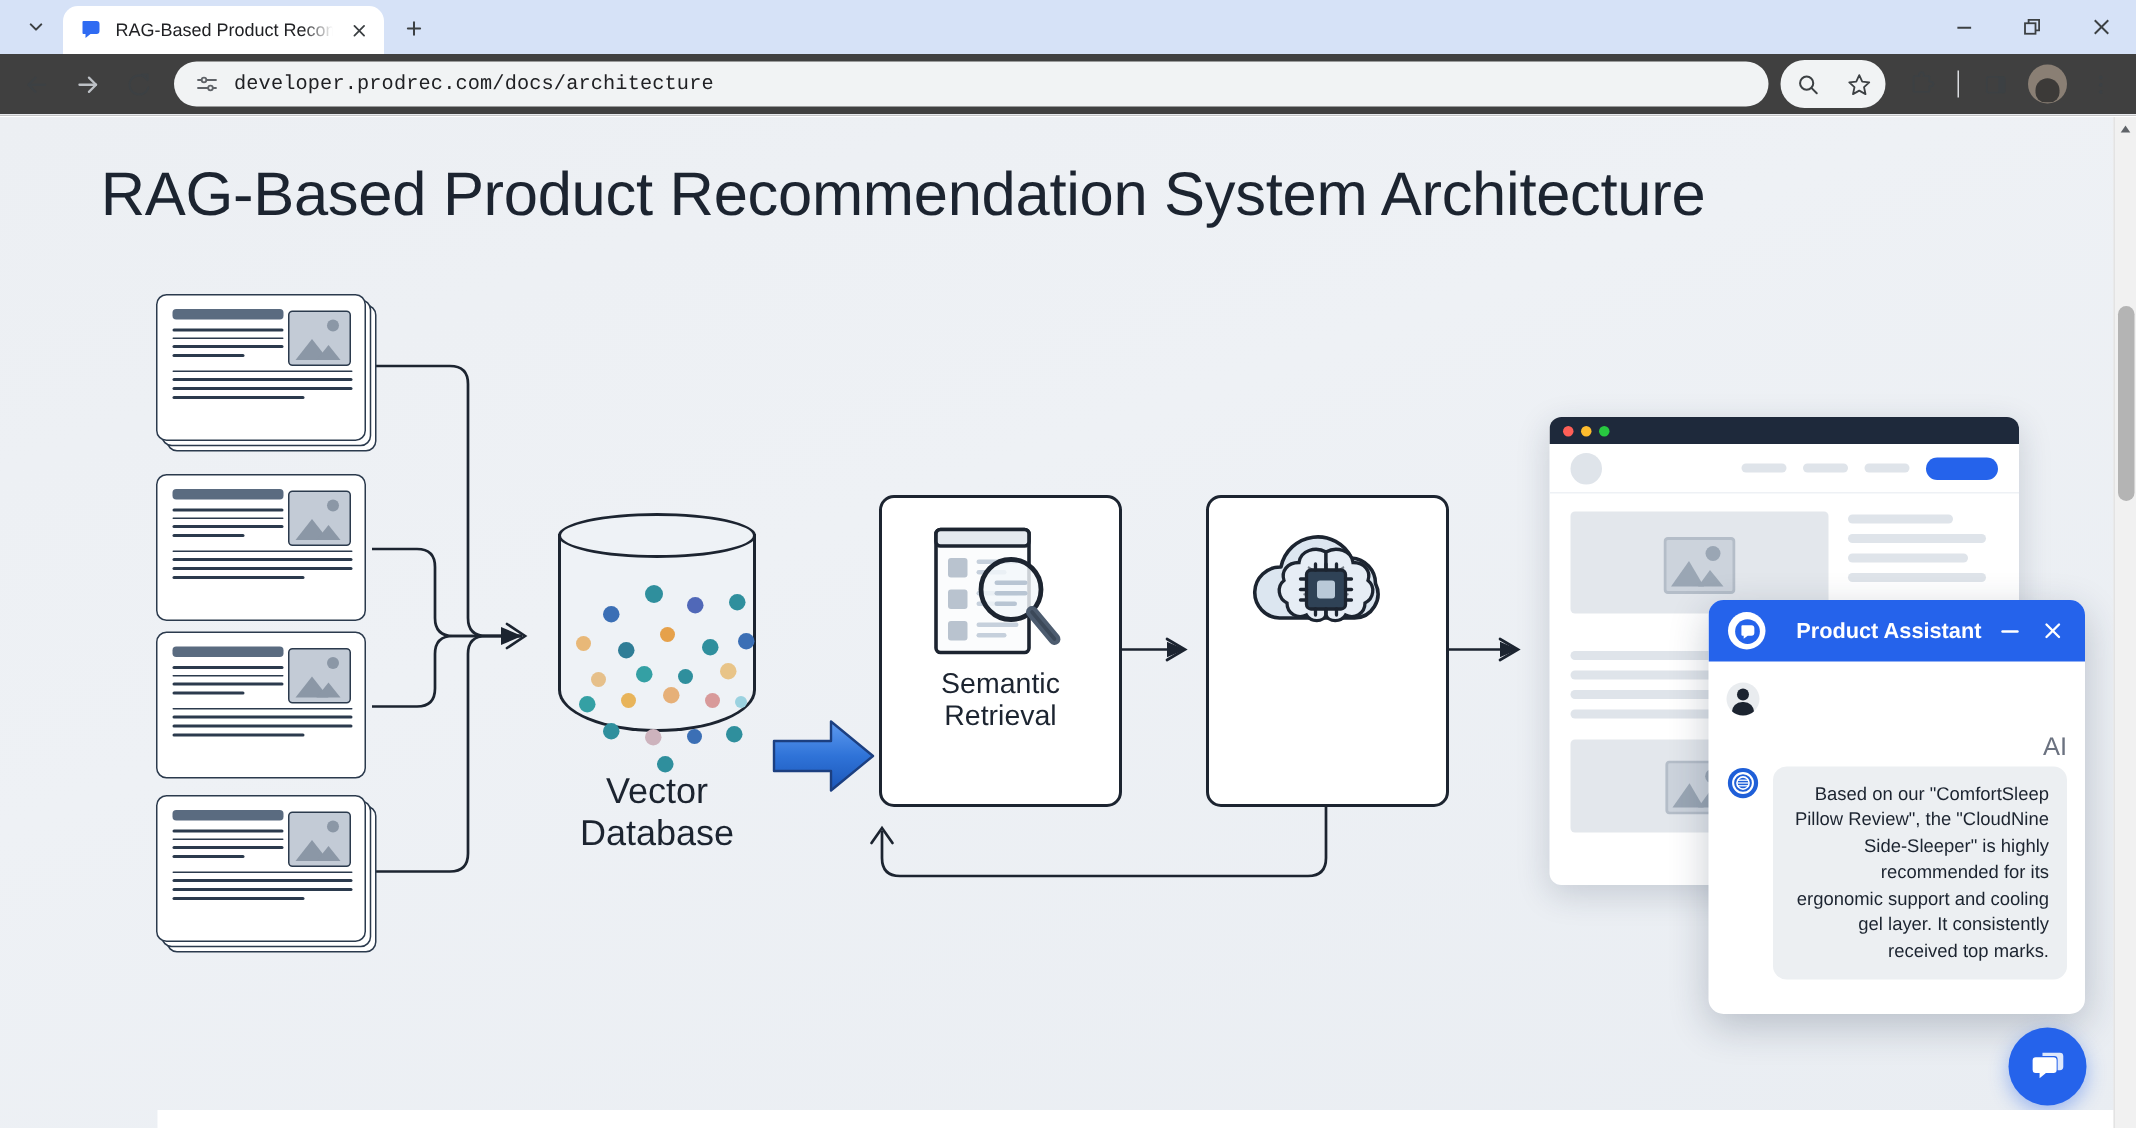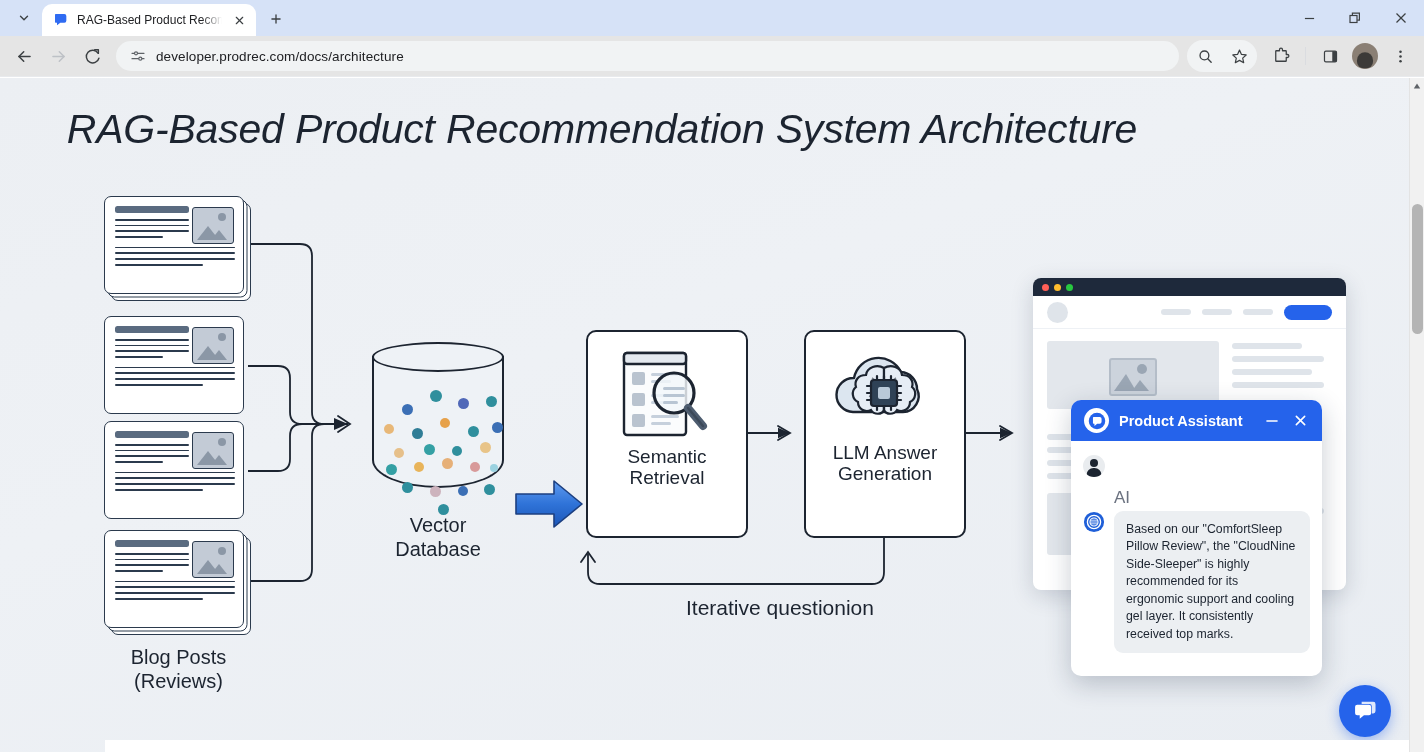--- a/index.html
+++ b/index.html
@@ -41,22 +41,22 @@
   .newtab {
     width:28px;height:28px;margin:0 0 3px 6px;display:flex;
     align-items:center;justify-content:center;border-radius:50%;cursor:pointer;
   }
   .wincontrols {
     position:absolute; right:0; top:0; height:36px; display:flex;
   }
   .wc { width:46px;height:36px;display:flex;align-items:center;justify-content:center;cursor:pointer; }
 
   .toolbar {
-    height:41px; background:#e5e5e5; display:flex; align-items:center;
-    padding:0 8px; gap:2px; border-bottom:1px solid #e8eaed;
+    height:41px; background:#404040; display:flex; align-items:center;
+    padding:0 8px; gap:2px; border-bottom:1px solid #e8eaed;font-family:Liberation Mono, monospace;
   }
   .tb-btn {
     width:32px;height:32px;border-radius:50%;display:flex;
     align-items:center;justify-content:center;cursor:pointer;flex:0 0 32px;
   }
   .omnibox {
     flex:1; height:30px; background:#f1f3f4; border-radius:16px;
     display:flex; align-items:center; gap:10px; padding:0 14px; margin:0 6px;
     cursor:text;
   }
@@ -78,21 +78,21 @@
   }
 
   
   .viewport {
     position:absolute; left:0; top:78px; width:1424px; height:674px;
     background: linear-gradient(160deg,#eceff3 0%,#eef1f5 40%,#e9edf2 100%);
     overflow:hidden;
   }
   .page-title {
     position:absolute; left:0; top:28px; width:1204px; text-align:center;
-    font-size:41px; font-weight:400; color:#1c2430; letter-spacing:-.2px;font-style:italic;
+    font-size:41px; font-weight:400; color:#1c2430; letter-spacing:-.2px;
   }
 
   .canvas { position:absolute; left:0; top:0; width:1410px; height:674px; }
 
   
   .doccard { position:absolute; }
   .doc-sheet {
     position:absolute; left:0; top:0; width:140px; height:98px;
     background:#fff; border:1.6px solid #2b3a4d; border-radius:7px;
   }
@@ -117,21 +117,21 @@
     position:absolute;left:18px;bottom:3px;width:0;height:0;
     border-left:8px solid transparent;border-right:8px solid transparent;
     border-bottom:10px solid #8b97a6;
   }
   .doc-img .sun {
     position:absolute;right:7px;top:5px;width:8px;height:8px;border-radius:50%;
     background:#8b97a6;
   }
 
   .caption {
-    position:absolute; text-align:center; font-size:20px; color:#1c2430;
+    position:absolute; text-align:center; font-size:24px; color:#1c2430;
     line-height:1.18; white-space:pre-line;
   }
 
   
   .cyl { position:absolute; }
   .cyl-body {
     position:absolute; left:0; top:16px; width:132px; height:132px;
     background:#eef2f6; border:2.2px solid #1c2430;
     border-radius: 0 0 66px 66px / 0 0 28px 28px;
     border-top:none;
@@ -461,22 +461,20 @@
             <div class="doc-line" style="width:88px"></div>
           </div>
           <div class="doc-img">
             <div class="mnt"></div>
               <div class="mnt2"></div>
               <div class="sun"></div>
           </div>
         </div>
       </div>
 
-      <div class="caption" style="left:96px; top:568px; width:165px;">Blog Posts
-(Reviews)</div>
 
       <div class="cyl" style="left:372px; top:262px; width:132px; height:152px;">
         <div class="cyl-body"></div>
         <div class="cyl-top"></div>
         <div class="dot" style="left:30px;top:64px;width:11px;height:11px;background:#3b6fb5"></div>
         <div class="dot" style="left:58px;top:50px;width:12px;height:12px;background:#2f8f9d"></div>
         <div class="dot" style="left:86px;top:58px;width:11px;height:11px;background:#5068b8"></div>
         <div class="dot" style="left:114px;top:56px;width:11px;height:11px;background:#2f8f9d"></div>
         <div class="dot" style="left:12px;top:84px;width:10px;height:10px;background:#e8b878"></div>
         <div class="dot" style="left:40px;top:88px;width:11px;height:11px;background:#2f7d96"></div>
@@ -565,25 +563,22 @@
               <line x1="57" y1="60" x2="57" y2="64"></line>
               <line x1="64" y1="60" x2="64" y2="64"></line>
             <line x1="40" y1="40" x2="44" y2="40"></line>
               <line x1="40" y1="47" x2="44" y2="47"></line>
               <line x1="40" y1="54" x2="44" y2="54"></line>
             <line x1="70" y1="40" x2="74" y2="40"></line>
               <line x1="70" y1="47" x2="74" y2="47"></line>
               <line x1="70" y1="54" x2="74" y2="54"></line>
           </g>
         </svg>
-        <div class="pbox-label">LLM Answer
-Generation</div>
-      </div>
-
-      <div class="caption" style="left:600px; top:518px; width:360px; font-size:21px;">Iterative questionion</div>
+      </div>
+
 
       <div class="mock" style="left:1033px; top:200px; width:313px; height:312px;">
         <div class="mock-bar">
           <span class="tl" style="background:#ff5f57"></span>
           <span class="tl" style="background:#febc2e"></span>
           <span class="tl" style="background:#28c840"></span>
         </div>
         <div class="mock-nav">
           <div class="mock-avatar"></div>
           <div class="mock-links">
@@ -626,21 +621,21 @@
                 <path d="M23,33 L31,22 L40,33 Z" fill="#9aa6b4"></path>
             </svg>
           </div>
           <div class="mock-side">
             <div class="sl" style="width:70px"></div>
               <div class="sl" style="width:92px"></div>
           </div>
         </div>
       </div>
 
-      <div class="chat" style="left:1071px; top:322px; width:251px; height:276px;">
+      <div class="chat" style="left:1139px; top:322px; width:251px; height:276px;text-align:right;">
         <div class="chat-head">
           <div class="chat-logo">
             <svg width="18" height="18" viewBox="0 0 24 24">
               <circle cx="12" cy="12" r="11" fill="#2563eb"></circle>
               <path d="M7.5 6.5h8a2.6 2.6 0 0 1 2.6 2.6v4a2.6 2.6 0 0 1-2.6 2.6h-3.3l-3.6 2.8v-2.8H7.5a.9.9 0 0 1-.9-.9V7.4a.9.9 0 0 1 .9-.9z" fill="#fff"></path>
             </svg>
           </div>
           <span class="chat-title">Product Assistant</span>
           <span class="chat-btn">
             <svg width="14" height="14" viewBox="0 0 14 14" stroke="#fff" stroke-width="1.6" stroke-linecap="round">

